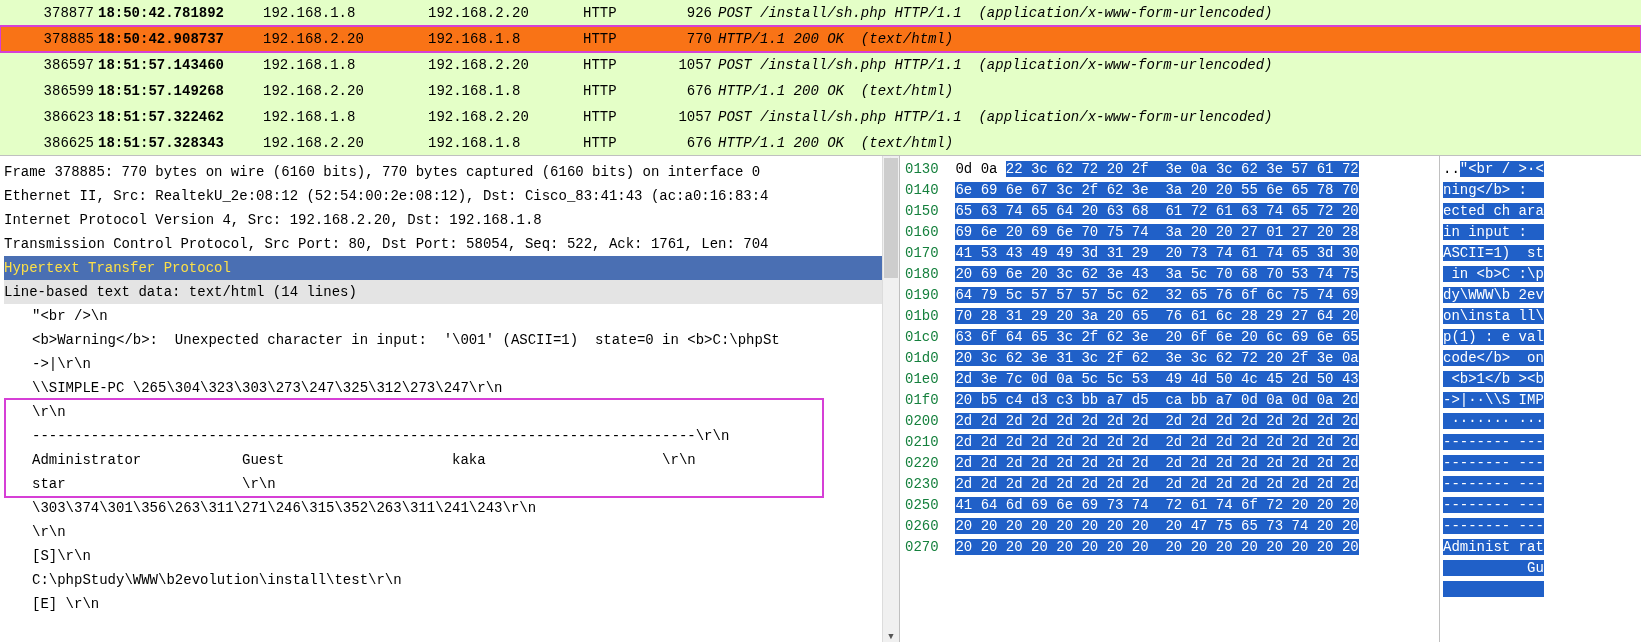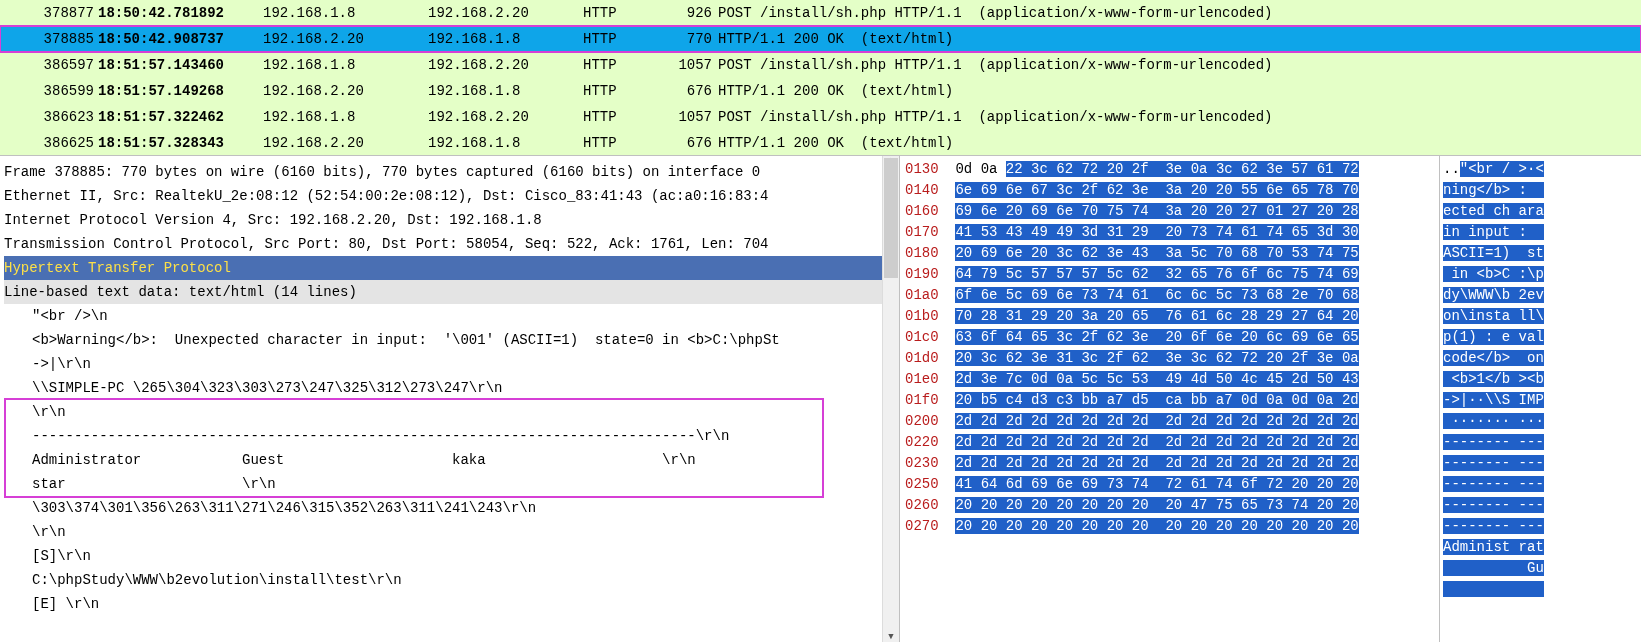--- a/index.html
+++ b/index.html
@@ -3,48 +3,48 @@
 <meta charset="utf-8">
 <style>
 * { margin:0; padding:0; box-sizing:border-box; }
 body { font-family:Consolas,"Courier New",monospace; font-size:14px; background:#fff; color:#000; width:1641px; height:642px; overflow:hidden; }
 .wrap { display:flex; flex-direction:column; height:642px; }
 
 
 .packet-list { height:156px; overflow:hidden; border-bottom:1px solid #c0c0c0; }
 .packet-list .row { display:flex; align-items:center; height:26px; padding-left:8px; white-space:pre; }
 .packet-list .row.green { background:#e4ffc7; }
-.packet-list .row.sel  { background:#0ea5e9; outline:2px solid #d63fd6; outline-offset:-1px; }
+.packet-list .row.sel  { background:#f97316; outline:2px solid #d63fd6; outline-offset:-1px; }
 .packet-list .c-arrow { width:16px; color:#5aa02c; }
 .packet-list .c-no   { width:70px; text-align:right; margin-right:4px;}
 .packet-list .c-time { width:165px;font-weight:bold; }
 .packet-list .c-src  { width:165px; }
 .packet-list .c-dst  { width:155px; }
 .packet-list .c-proto{ width:80px; }
 .packet-list .c-len  { width:55px; text-align:right; padding-right:6px;}
-.packet-list .c-info { flex:1; }
+.packet-list .c-info { flex:1;font-style:italic; }
 
 
 .bottom { display:flex; height:486px; }
 .details { width:900px; overflow:hidden; position:relative; border-right:1px solid #c0c0c0; display:flex;}
 .details-body { flex:1; overflow:hidden; padding:4px 0 4px 4px;}
 .details .line { white-space:pre; line-height:24px; }
 .details .l-indent1 { padding-left:28px; }
 .details .l-selected { background:#4a6fb3; color:#fde047; }
 .details .l-grey { background:#e4e4e4; }
 .scrollbar { width:17px; background:#f0f0f0; border-left:1px solid #dcdcdc; position:relative;}
 .scrollbar .thumb { position:absolute; left:1px; right:1px; top:2px; height:120px; background:#cdcdcd;}
 .scrollbar .arrow { position:absolute; left:0; right:0; text-align:center; font-size:9px; color:#555;}
 .scrollbar .arrow.up{top:0;} .scrollbar .arrow.dn{bottom:0;}
 .red-box { position:absolute; border:2px solid #d63fd6; pointer-events:none; }
 #redbox-users { left:4px; top:242px; width:820px; height:100px; }
 
 .hex { width:540px; overflow:hidden; border-right:1px solid #c0c0c0; padding:3px 5px; background:#fff;}
 .hex .hline { white-space:pre; line-height:21px; }
-.hex .offset { color:#b91c1c; }
+.hex .offset { color:#15803d; }
 .hex .bytes-plain { color:#000; }
 .hex .bytes-sel { background:#2060c8; color:#fff; }
 
 .ascii { flex:1; overflow:hidden; padding:3px 3px; background:#fff;}
 .ascii .aline { white-space:pre; line-height:21px; }
 .ascii .aplain { color:#000; }
 .ascii .asel   { background:#2060c8; color:#fff; }
 </style>
 </head>
 <body>
@@ -86,31 +86,32 @@
         <span class="arrow up">▲</span>
         <div class="thumb"></div>
         <span class="arrow dn">▼</span>
       </div>
       <div class="red-box" id="redbox-users"></div>
     </div>
 
     <div class="hex" id="hex">
         <div class="hline"><span class="offset">0130  </span><span class="bytes-plain">0d 0a </span><span class="bytes-sel">22 3c 62 72 20 2f  3e 0a 3c 62 3e 57 61 72</span></div>
         <div class="hline"><span class="offset">0140  </span><span class="bytes-sel">6e 69 6e 67 3c 2f 62 3e  3a 20 20 55 6e 65 78 70</span></div>
+        <div class="hline"><span class="offset">0150  </span><span class="bytes-sel">65 63 74 65 64 20 63 68  61 72 61 63 74 65 72 20</span></div>
         <div class="hline"><span class="offset">0160  </span><span class="bytes-sel">69 6e 20 69 6e 70 75 74  3a 20 20 27 01 27 20 28</span></div>
         <div class="hline"><span class="offset">0170  </span><span class="bytes-sel">41 53 43 49 49 3d 31 29  20 73 74 61 74 65 3d 30</span></div>
         <div class="hline"><span class="offset">0180  </span><span class="bytes-sel">20 69 6e 20 3c 62 3e 43  3a 5c 70 68 70 53 74 75</span></div>
         <div class="hline"><span class="offset">0190  </span><span class="bytes-sel">64 79 5c 57 57 57 5c 62  32 65 76 6f 6c 75 74 69</span></div>
-        <div class="hline"><span class="offset">01a0  </span><span class="bytes-sel">6f 6e 5c 69 6e 73 74 61  6c 6c 5c 73 68 2e 70 68</span></div>
         <div class="hline"><span class="offset">01b0  </span><span class="bytes-sel">70 28 31 29 20 3a 20 65  76 61 6c 28 29 27 64 20</span></div>
         <div class="hline"><span class="offset">01c0  </span><span class="bytes-sel">63 6f 64 65 3c 2f 62 3e  20 6f 6e 20 6c 69 6e 65</span></div>
         <div class="hline"><span class="offset">01d0  </span><span class="bytes-sel">20 3c 62 3e 31 3c 2f 62  3e 3c 62 72 20 2f 3e 0a</span></div>
         <div class="hline"><span class="offset">01e0  </span><span class="bytes-sel">2d 3e 7c 0d 0a 5c 5c 53  49 4d 50 4c 45 2d 50 43</span></div>
         <div class="hline"><span class="offset">01f0  </span><span class="bytes-sel">20 b5 c4 d3 c3 bb a7 d5  ca bb a7 0d 0a 0d 0a 2d</span></div>
         <div class="hline"><span class="offset">0200  </span><span class="bytes-sel">2d 2d 2d 2d 2d 2d 2d 2d  2d 2d 2d 2d 2d 2d 2d 2d</span></div>
+        <div class="hline"><span class="offset">0210  </span><span class="bytes-sel">2d 2d 2d 2d 2d 2d 2d 2d  2d 2d 2d 2d 2d 2d 2d 2d</span></div>
         <div class="hline"><span class="offset">0220  </span><span class="bytes-sel">2d 2d 2d 2d 2d 2d 2d 2d  2d 2d 2d 2d 2d 2d 2d 2d</span></div>
         <div class="hline"><span class="offset">0230  </span><span class="bytes-sel">2d 2d 2d 2d 2d 2d 2d 2d  2d 2d 2d 2d 2d 2d 2d 2d</span></div>
         <div class="hline"><span class="offset">0250  </span><span class="bytes-sel">41 64 6d 69 6e 69 73 74  72 61 74 6f 72 20 20 20</span></div>
         <div class="hline"><span class="offset">0260  </span><span class="bytes-sel">20 20 20 20 20 20 20 20  20 47 75 65 73 74 20 20</span></div>
         <div class="hline"><span class="offset">0270  </span><span class="bytes-sel">20 20 20 20 20 20 20 20  20 20 20 20 20 20 20 20</span></div>
       </div>
     <div class="ascii" id="ascii">
         <div class="aline"><span class="aplain">..</span><span class="asel">"&lt;br / &gt;·&lt;</span></div>
         <div class="aline"><span class="asel">ning&lt;/b&gt; :  </span></div>
         <div class="aline"><span class="asel">ected ch ara</span></div>

